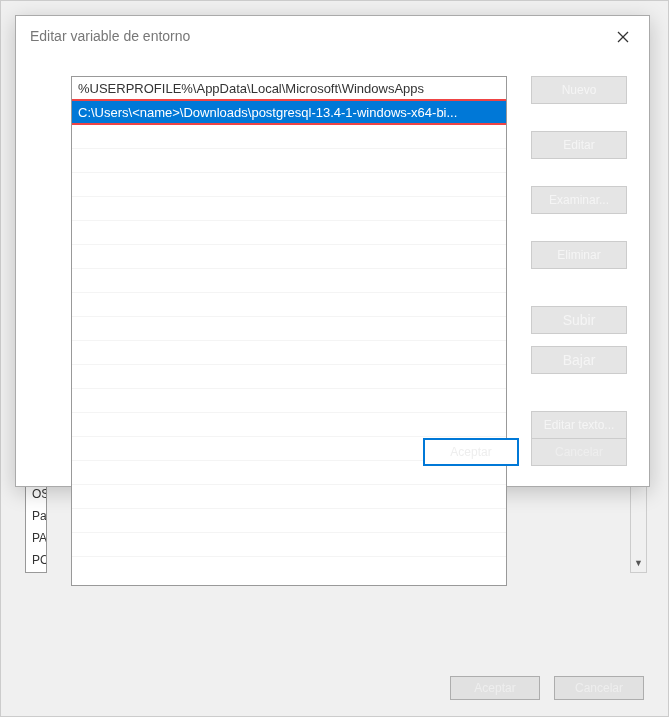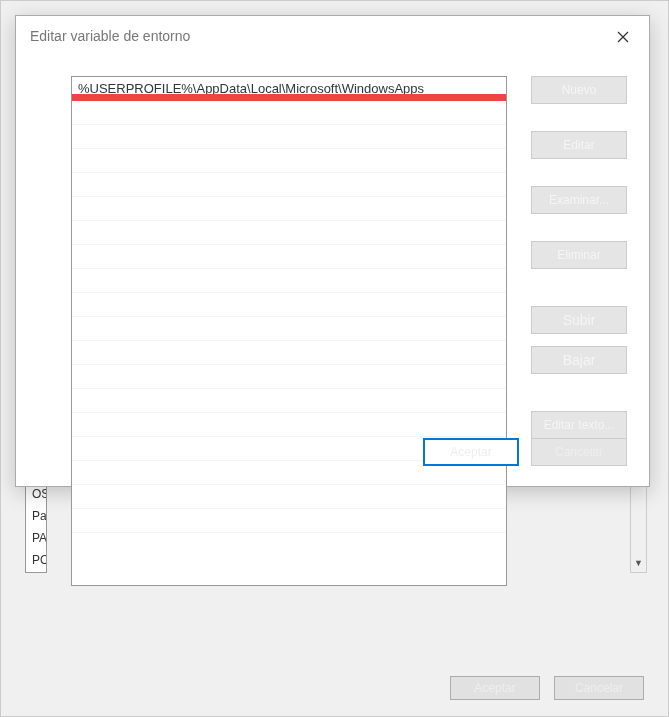--- a/index.html
+++ b/index.html
@@ -149,21 +149,21 @@
       border: 1px solid #999;
       background: #fff;
       overflow: hidden;
     }
     .path-item {
       padding: 3px 6px;
       font-size: 13px;
       white-space: nowrap;
       overflow: hidden;
       text-overflow: ellipsis;
-      border-bottom: 7px solid #ef4444;
+      border-bottom: 2px solid #ef4444;
       line-height: 18px;
       height: 24px;
     }
     .path-item.selected {
       background: #0078d7;
       color: #fff;
     }
     .path-item.empty {
       border-bottom: 1px solid #f4f4f4;
     }
@@ -251,20 +251,21 @@
     <span>
       <svg width="12" height="12" viewBox="0 0 12 12">
           <line x1="1" y1="1" x2="11" y2="11" stroke="#333" stroke-width="1.2"></line>
           <line x1="11" y1="1" x2="1" y2="11" stroke="#333" stroke-width="1.2"></line>
         </svg>
     </span>
   </div>
 
   <div class="path-list">
     <div class="path-item">%USERPROFILE%\AppData\Local\Microsoft\WindowsApps</div>
+    <div class="path-item selected">C:\Users\&lt;name&gt;\Downloads\postgresql-13.4-1-windows-x64-bi...</div>
     <div class="path-item empty"></div>
     <div class="path-item empty"></div>
     <div class="path-item empty"></div>
     <div class="path-item empty"></div>
     <div class="path-item empty"></div>
     <div class="path-item empty"></div>
     <div class="path-item empty"></div>
     <div class="path-item empty"></div>
     <div class="path-item empty"></div>
     <div class="path-item empty"></div>

